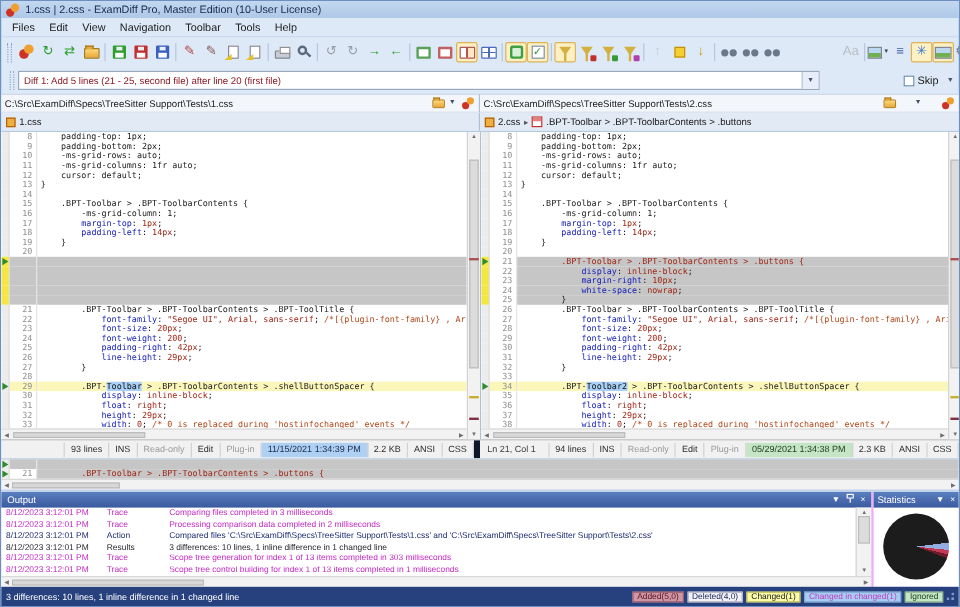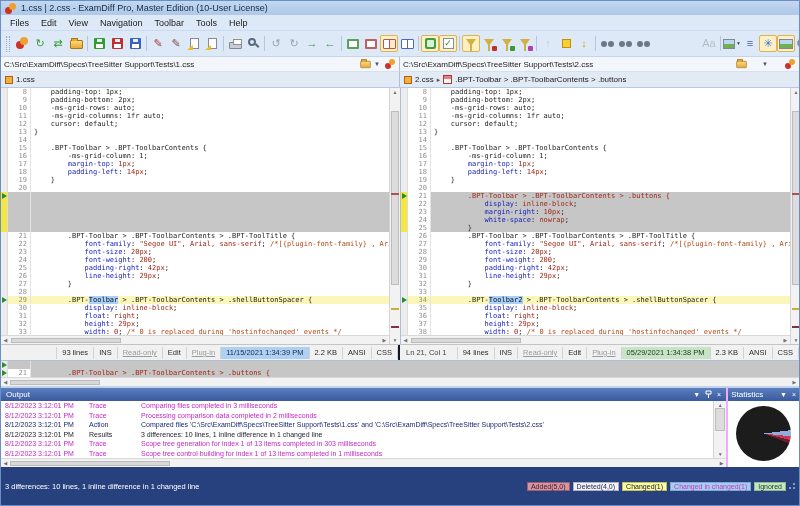--- a/index.html
+++ b/index.html
@@ -104,24 +104,24 @@
   .hsc .spacer{flex:1;}
   .vsc{width:11px;flex:0 0 auto;background:#f2f2f2;border-left:1px solid #d4d4d4;position:relative;font-size:5px;color:#707070;}
   .vsc .up{position:absolute;top:1px;left:0;right:0;text-align:center;}
   .vsc .dn{position:absolute;bottom:1px;left:0;right:0;text-align:center;}
   .vsc .vthumb{position:absolute;left:1px;right:1px;top:9%;height:68%;background:#dcdcdc;border:1px solid #bcbcbc;}
   .tick{position:absolute;left:1px;right:1px;height:2px;}
 
   
   .statusbars{display:flex;flex:0 0 auto;height:16px;background:#f1f1f1;border-top:1px solid #c4c4c4;}
   .sbar{width:400px;display:flex;align-items:center;font-size:7.5px;color:#2c2c2c;}
-  .sbar.lft{border-right:2px solid #0f172a;}
+  .sbar.lft{border-right:5px solid #0f172a;}
   .scell{padding:0 5px;border-right:1px solid #d2d2d2;height:12px;display:flex;align-items:center;white-space:nowrap;}
   .scell.first{border-left:1px solid #d2d2d2;}
-  .scell.dim{color:#9a9a9a;text-decoration:underline;}
+  .scell.dim{color:#9a9a9a;}
   .scell.date-old{background:#aed0f2;color:#203050;}
   .scell.date-new{background:#c6e5c6;color:#204020;}
   .sflex{flex:1;}
   .poscell{padding:0 6px;color:#404040;}
 
   
   .detail{height:17px;flex:0 0 auto;background:#fff;border-top:1px solid #b0c0d8;}
   .detail .crow{height:8px;}
   .detail-hsc{height:9px;flex:0 0 auto;background:#f2f2f2;border-top:1px solid #d8d8d8;display:flex;align-items:center;font-size:5px;color:#707070;}
   .splitter{height:2px;background:#c2d2e8;flex:0 0 auto;}
@@ -285,20 +285,32 @@
         </span>
         <span class="tbi" style="color: rgb(64, 96, 160);">≡</span>
         <span class="tbi hl" style="color: rgb(58, 120, 216);">✳</span>
         <span class="tbi hl">
           <span class="picc"></span>
         </span>
         <span class="tbi" style="color: rgb(96, 112, 128);">⚙<span class="dd">▼</span></span>
       </span>
   </div>
 
+  <div class="diffbar">
+    <span class="grip"></span>
+    <div class="diffcombo">
+      <span class="difftext">Diff 1: Add 5 lines (21 - 25, second file) after line 20 (first file)</span>
+      <span class="combobtn">▼</span>
+    </div>
+    <span class="skipwrap">
+      <span class="cb"></span>
+      <span>Skip</span>
+      <span class="tinydd">▼</span>
+    </span>
+  </div>
 
   <div class="filebars">
     <div class="filebar lft">
       <span class="pathtxt">C:\Src\ExamDiff\Specs\TreeSitter Support\Tests\1.css</span>
       <span class="fold small"></span>
       <span class="ddchev">▼</span>
       <span class="appicon small">
           <span class="c1"></span>
           <span class="c2"></span>
         </span>

